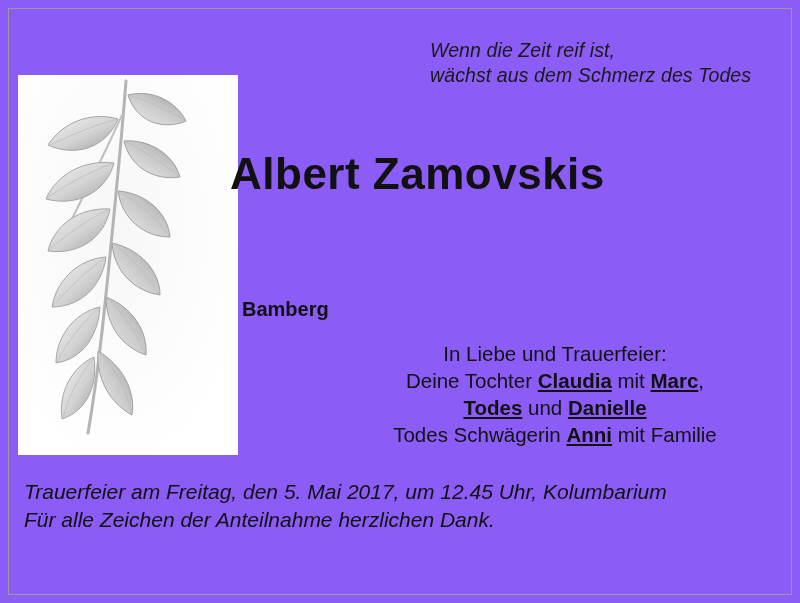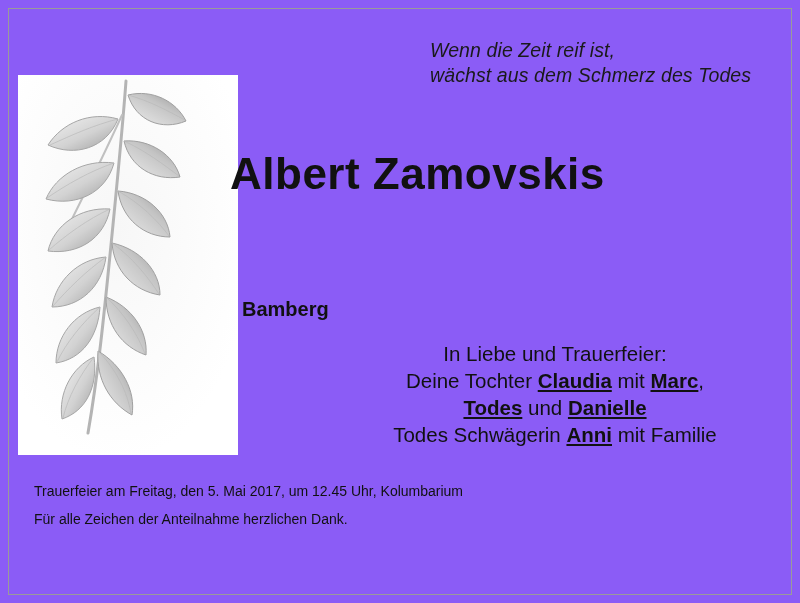--- a/index.html
+++ b/index.html
@@ -93,26 +93,27 @@
     text-align: center;
     font-size: 20.5px;
     line-height: 27px;
     color: #111111;
   }
   .family div { white-space: nowrap; }
   .family b { font-weight: bold; text-decoration: underline; }
 
   .closing {
     position: absolute;
-    left: 34px;
+    left: 24px;
     top: 478px;
     width: 745px;
-    font-size: 14px;
+    font-size: 21px;
     line-height: 27.5px;
     color: #111111;
+    font-style: italic;
   }
   .closing div { white-space: nowrap; }
 </style>
 </head>
 <body>
 
 <div id="obituary">
 
   <div class="border-frame"></div>
 

